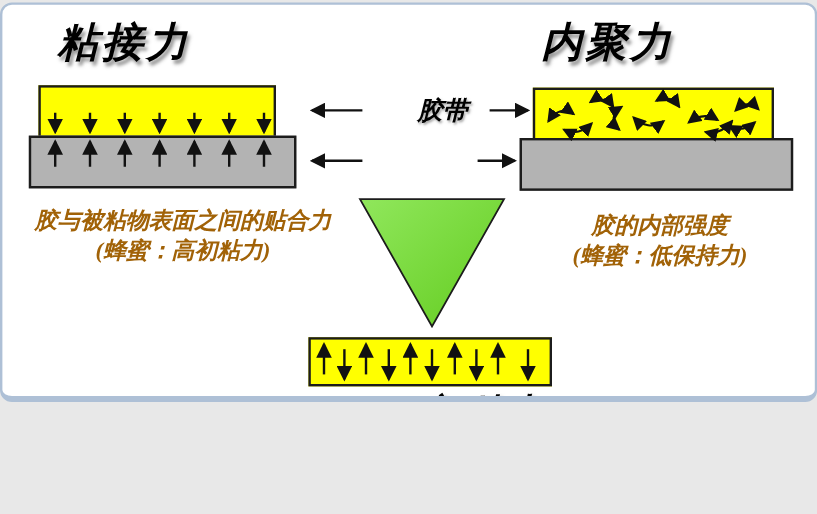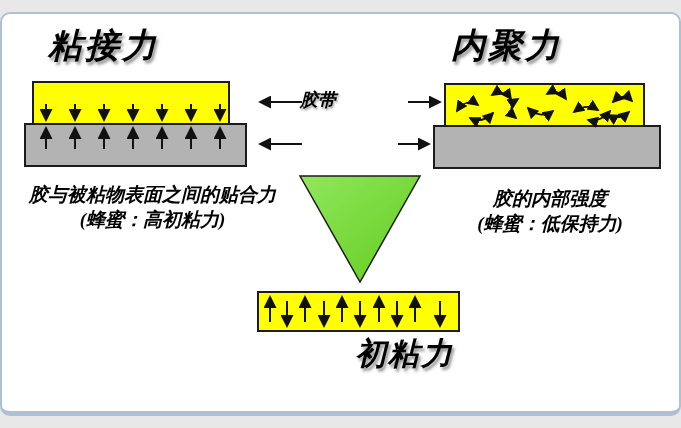--- a/index.html
+++ b/index.html
@@ -1,19 +1,19 @@
 <!DOCTYPE html>
 <html style="--slide-bg: #ffffff; --border-blue: #aec0d6; --tape-yellow: #ffff00; --substrate-gray: #b3b3b3; --triangle-green: #7cd63d; --arrow-black: #111111;"><head>
 <meta charset="utf-8">
 <style>
   html,body { margin:0; padding:0; background:#e8e8e8; }
   .slide {
     position: relative;
-    width: 681px; height: 404px;
-    margin: 12px auto;
+    width: 681px; height: 333px;
+    margin: 2px auto;
     background: var(--slide-bg, #ffffff);
     border: 2px solid var(--border-blue, #b3c3d6);
     border-bottom: 5px solid var(--border-blue, #a9bdd3);
     border-radius: 10px;
     box-sizing: border-box;
     overflow: hidden;
     font-family: "Liberation Serif", "DejaVu Serif", serif;
     text-decoration: underline;
   }
   .title {
@@ -42,33 +42,33 @@
 
   .tape-adhesion   { left: 30px;  top: 67px;  width: 198px; height: 44px; }
   .substr-adhesion { left: 22px;  top: 109px; width: 223px; height: 44px; }
   .tape-cohesion   { left: 442px; top: 69px;  width: 201px; height: 44px; }
   .substr-cohesion { left: 431px; top: 111px; width: 228px; height: 44px; }
   .tape-tack       { left: 255px; top: 277px; width: 203px; height: 41px; }
 
   .mid-label {
     position: absolute;
     font-style: italic; font-weight: bold;
-    font-size: 18px; color:#000;
-    width: 90px; text-align: left;
+    font-size: 21px; color:#000;
+    width: 90px; text-align: right;
     text-shadow: 1px 2px 2px rgba(80,80,80,0.5);
     white-space: nowrap;
   }
   .mid-label-tape     { left: 298px; top: 74px; }
   .mid-label-adherend { left: 303px; top: 116px; }
 
   .desc {
     position: absolute;
     font-style: italic; font-weight: bold;
     font-size: 19px; line-height: 25px;
-    color: #000000; text-align: center;
+    color: #a16207; text-align: center;
     white-space: nowrap;
   }
   .desc-adhesion { left: 3px;   top: 168px; width: 295px; }
   .desc-cohesion { left: 423px; top: 172px; width: 250px; }
   .desc-tack     { left: 175px; top: 369px; width: 360px; line-height: 23px; }
 
   .overlay {
     position: absolute; left: 0; top: 0;
     width: 681px; height: 428px;
     pointer-events: none;

